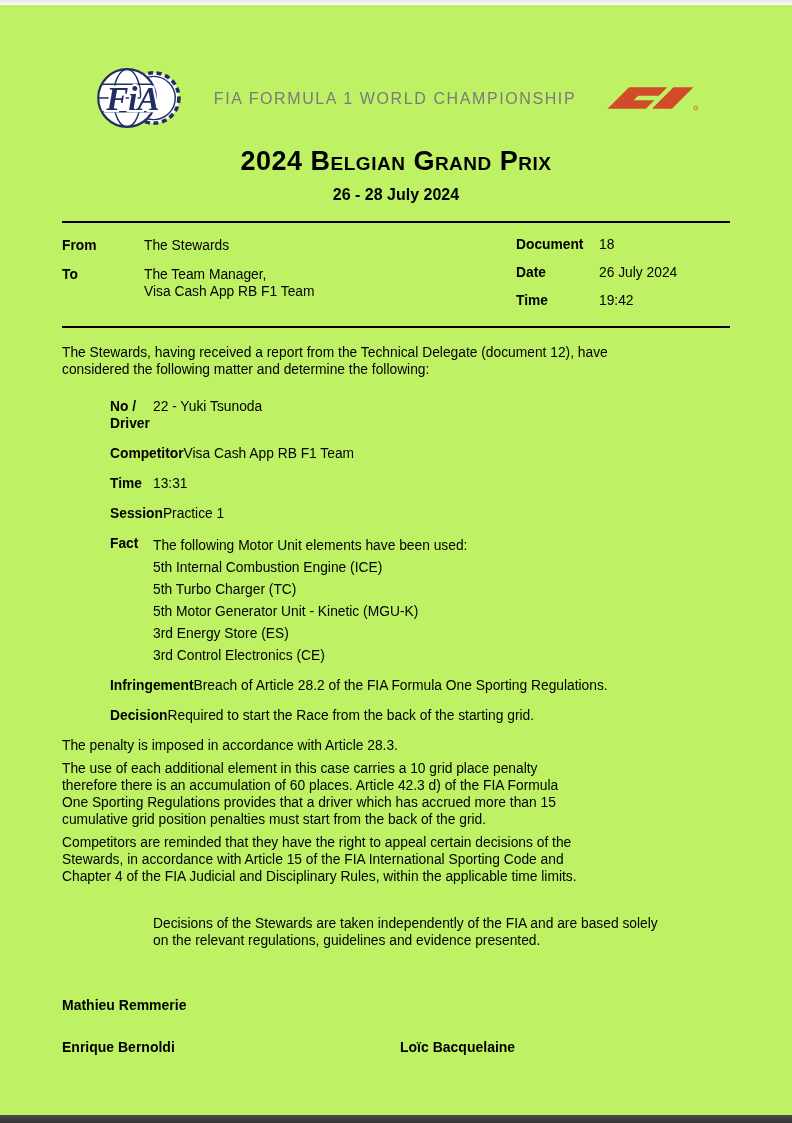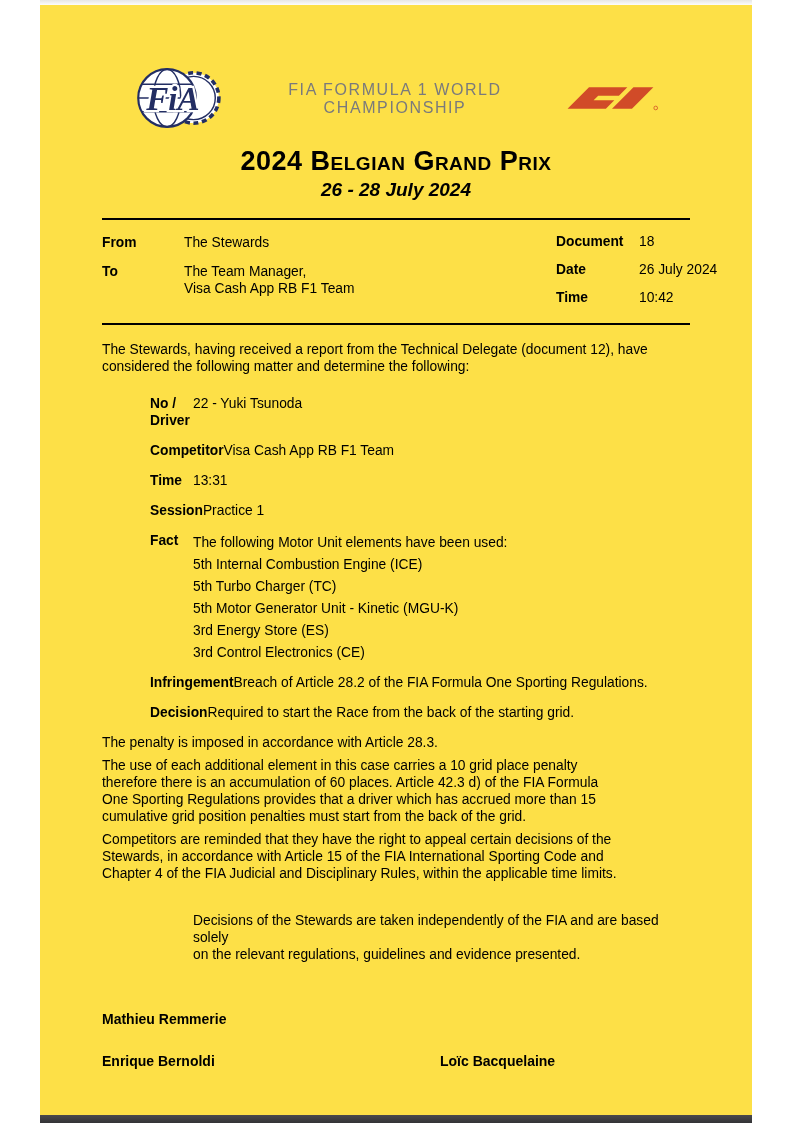--- a/index.html
+++ b/index.html
@@ -1,22 +1,22 @@
 <!DOCTYPE html>
 <html><head>
 <meta charset="utf-8">
 <style>
   * { margin: 0; padding: 0; box-sizing: border-box; }
   html, body { background: #ffffff; }
   body { font-family: "Liberation Sans", sans-serif; color: #000; }
   .page {
     position: relative;
-    width: 712px;
+    width: 792px;
     height: 1123px;
-    background: #fde047;
+    background: #bef264;
     overflow: hidden;
     margin: 0 auto;
   }
   .page-top-edge {
     position: absolute; top: 0; left: 0; right: 0; height: 5px;
     background: linear-gradient(to bottom, #e6e6e4, #fdfdfc);
   }
   .page-bottom-edge {
     position: absolute; bottom: 0; left: 0; right: 0; height: 8px;
     background: linear-gradient(to bottom, #4a4a4c, #333336);
@@ -30,21 +30,21 @@
     flex: 1; text-align: center;
     font-size: 16px; letter-spacing: 1.6px; color: #7a7a7c;
     font-weight: 400; padding-top: 2px;
   }
   .f1-logo { width: 92px; height: 40px; margin-right: 32px; flex: 0 0 auto; }
   .event-title {
     margin-top: 12px; text-align: center;
     font-size: 27px; font-weight: bold; font-variant: small-caps;
     letter-spacing: 0.5px;
   }
-  .event-dates { text-align: center; font-size: 19px; font-weight: bold; margin-top: 2px; font-style: italic; }
+  .event-dates { text-align: center; font-size: 16px; font-weight: bold; margin-top: 9px; }
 
   
   .meta {
     position: relative; margin-top: 17px;
     border-top: 2px solid #000; border-bottom: 2px solid #000;
     padding: 14px 0 14px 0; min-height: 100px;
   }
   .meta-row { display: flex; margin-bottom: 12px; font-size: 13.8px; line-height: 17px; }
   .meta-label { flex: 0 0 82px; font-weight: bold; }
   .meta-left .meta-label { flex-basis: 82px; }
@@ -119,21 +119,21 @@
         <div class="meta-row">
           <div class="meta-label">Document</div>
           <div class="meta-value">18</div>
         </div>
         <div class="meta-row">
           <div class="meta-label">Date</div>
           <div class="meta-value">26 July 2024</div>
         </div>
         <div class="meta-row">
           <div class="meta-label">Time</div>
-          <div class="meta-value">10:42</div>
+          <div class="meta-value">19:42</div>
         </div>
       </div>
     </div>
 
     <p class="intro pre">The Stewards, having received a report from the Technical Delegate (document 12), have
 considered the following matter and determine the following:</p>
 
     <div class="kv-block">
       <div class="kv">
         <div class="kv-label">No / Driver</div>

